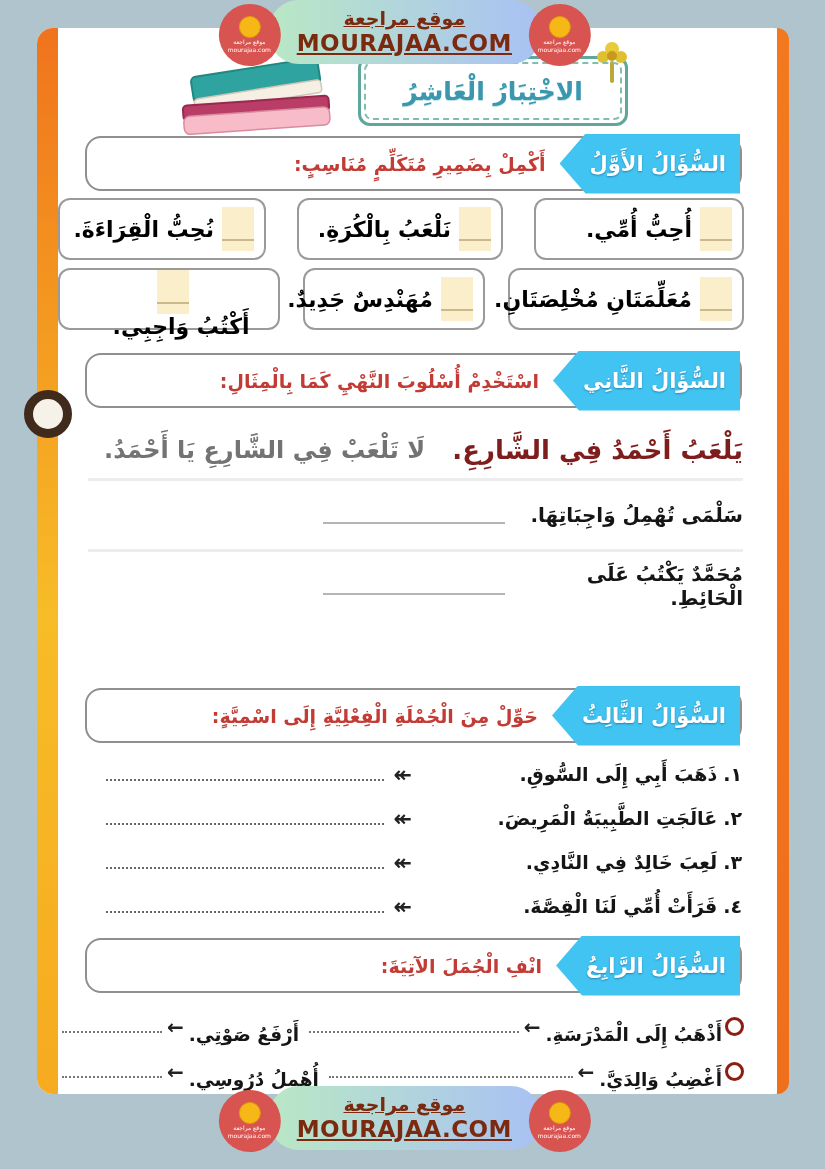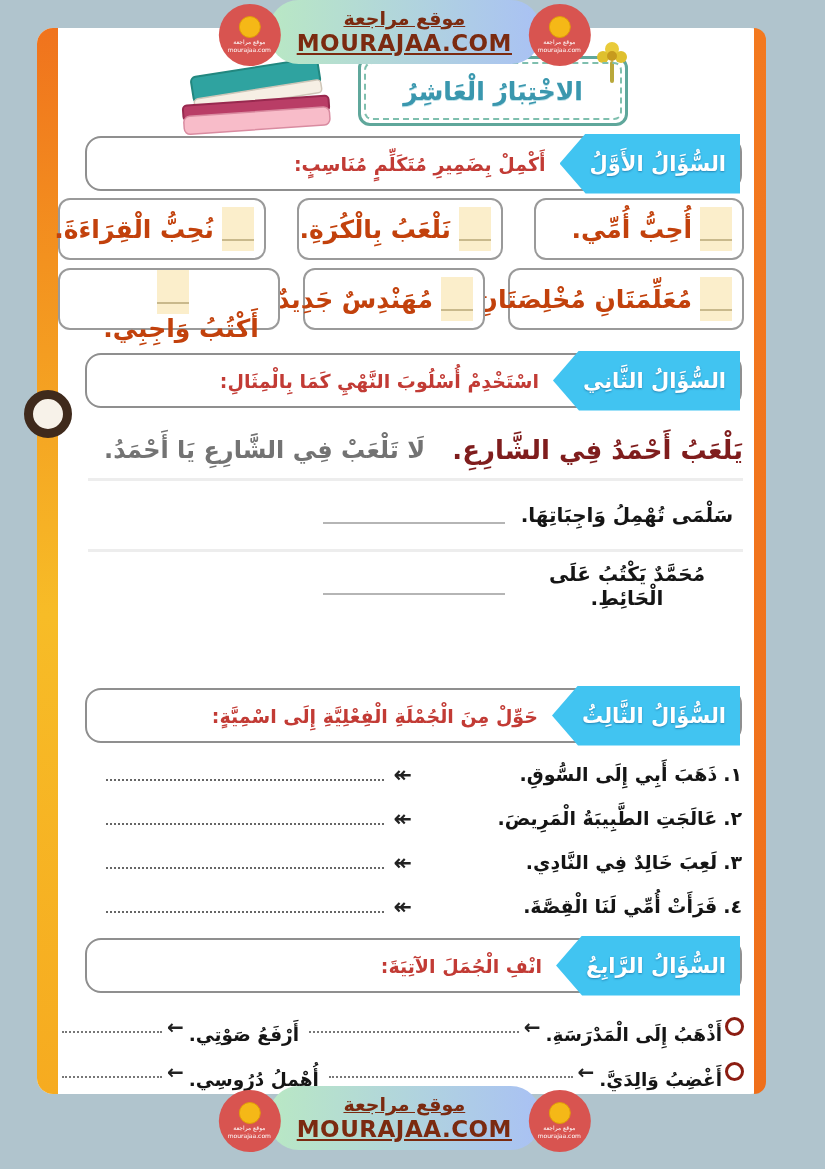--- a/index.html
+++ b/index.html
@@ -1,20 +1,20 @@
 <!DOCTYPE html>
 <html lang="ar"><head>
 <meta charset="utf-8">
 <style>
   html,body{margin:0;padding:0;}
   .stage{position:relative;width:825px;height:1169px;background:#b0c4cd;overflow:hidden;
          font-family:"DejaVu Sans",sans-serif;}
   
   .page{position:absolute;left:37px;top:28px;width:729px;height:1066px;background:#ffffff;
-        border-radius:16px;z-index:1;}
+        border-radius:16px;z-index:1;padding-left:23px;}
   .strip-left{position:absolute;left:0;top:0;bottom:0;width:21px;border-radius:16px 0 0 16px;
         background:linear-gradient(180deg,#f0731d 0%,#f3921f 22%,#f7bc27 55%,#f6ab20 100%);}
   .strip-right{position:absolute;right:0;top:0;bottom:0;width:12px;border-radius:0 16px 16px 0;
         background:linear-gradient(180deg,#f3791f,#ef6f1a);}
   .ring{position:absolute;left:-13px;top:362px;width:30px;height:30px;border:9px solid #3f2a1c;
         border-radius:50%;background:#f7f2e9;z-index:3;}
   .content{position:absolute;left:21px;right:12px;top:0;bottom:0;}
   .abs{position:absolute;}
 
   
@@ -34,27 +34,27 @@
         text-shadow:0 1px 2px rgba(0,60,110,.45);white-space:nowrap;}
   .qinstr{color:#c23b35;font-weight:bold;font-size:19px;white-space:nowrap;}
 
   
   .abox-row{direction:rtl;display:flex;justify-content:space-between;}
   .abox{direction:rtl;display:flex;align-items:center;background:#fff;border:2px solid #9a9a9a;
         border-radius:12px;height:62px;box-sizing:border-box;padding:0 10px;}
   .ablank{width:32px;height:44px;background:#fbeecb;display:flex;align-items:flex-end;
         justify-content:center;margin-left:8px;flex:0 0 auto;}
   .ablank-line{width:40px;border-bottom:2px solid #c9b98c;margin-bottom:10px;}
-  .atext{font-weight:bold;font-size:25px;color:#c2410c;white-space:nowrap;margin-left:24px;}
+  .atext{font-weight:bold;font-size:22px;color:#000000;white-space:nowrap;margin-left:24px;}
 
   
   .ex-row{direction:rtl;display:flex;align-items:center;height:56px;}
   .ex-sent{font-weight:bold;font-size:26px;color:#7f1d1d;width:318px;flex:0 0 auto;}
   .ex-ans{color:#737373;font-weight:bold;font-size:24px;white-space:nowrap;}
-  .s-row{direction:rtl;display:flex;align-items:center;height:68px;border-top:3px solid #ededed;text-align:center;}
+  .s-row{direction:rtl;display:flex;align-items:center;height:68px;border-top:3px solid #ededed;}
   .s-text{font-weight:bold;font-size:20px;color:#151515;width:232px;flex:0 0 auto;}
   .s-line{width:182px;border-bottom:2px solid #b5b5b5;height:16px;margin-right:6px;}
 
   
   .t-row{direction:rtl;display:flex;align-items:center;height:44px;font-weight:bold;font-size:19px;color:#151515;}
   .t-sent{width:330px;flex:0 0 auto;white-space:nowrap;}
   .t-num{margin-left:6px;}
   .t-arrow{font-size:22px;margin-left:10px;color:#222;}
   .t-dots{width:278px;border-bottom:2px dotted #666;height:12px;}
 

